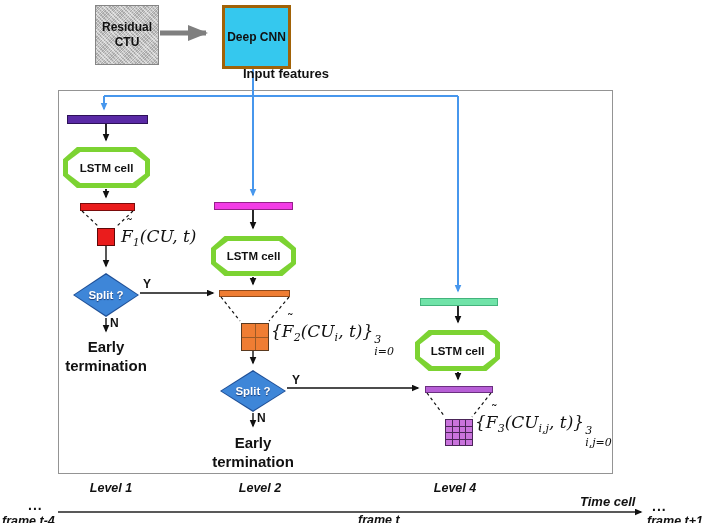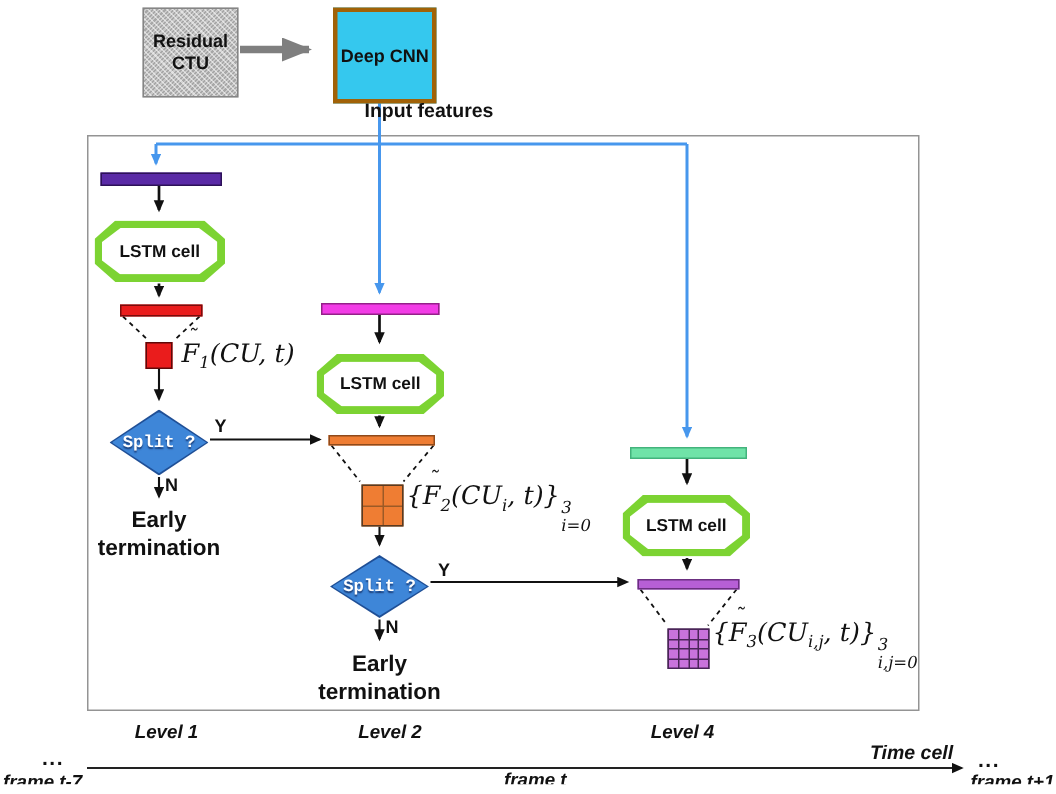--- a/index.html
+++ b/index.html
@@ -55,21 +55,21 @@
   .sq-red{left:97px;top:228px;width:16px;height:16px;background:#ea1c1c;border:1px solid #5f0808;}
   .grid{display:grid;border:1px solid #5a3a20;}
   .grid-orange{left:241px;top:323px;width:26px;height:26px;background:#9c5a26;
     grid-template-columns:1fr 1fr;grid-template-rows:1fr 1fr;gap:1px;}
   .grid-orange .cell{background:#ef7d33;}
   .grid-purple{left:445px;top:419px;width:26px;height:25px;background:#4a2558;border-color:#4a2558;
     grid-template-columns:repeat(4,1fr);grid-template-rows:repeat(4,1fr);gap:1px;}
   .grid-purple .cell{background:#c973dc;}
 
   
-  .diamond{position:absolute;z-index:2;font-family:Liberation Mono, monospace;}
+  .diamond{position:absolute;z-index:2;}
   .diamond .d-out{position:absolute;inset:0;background:#1f4f96;
     clip-path:polygon(50% 0,100% 50%,50% 100%,0 50%);}
   .diamond .d-in{position:absolute;inset:1.5px;background:#3e86d8;
     clip-path:polygon(50% 0,100% 50%,50% 100%,0 50%);}
   .diamond .txt{position:absolute;inset:0;display:flex;align-items:center;justify-content:center;
     color:#fff;font-weight:bold;font-size:11.5px;text-shadow:0 1px 1px rgba(10,30,80,.7);}
   .diamond1{left:73px;top:273px;width:66px;height:44px;}
   .diamond2{left:220px;top:370px;width:66px;height:42px;}
 
   .yn{font-weight:bold;font-size:12px;z-index:2;}
@@ -230,17 +230,17 @@
       </span>
   </div>
 
   <div class="abs node lvl" style="left:70px;top:481px;">Level 1</div>
   <div class="abs node lvl" style="left:219px;top:481px;">Level 2</div>
   <div class="abs node lvl" style="left:414px;top:481px;">Level 4</div>
 
   <div class="abs node timesteps" style="left:580px;top:494px;">Time cell</div>
   <div class="abs node dots" style="left:28px;top:497px;">...</div>
   <div class="abs node dots" style="left:652px;top:498px;">...</div>
-  <div class="abs node frame" style="left:2px;top:514px;">frame t-7</div>
-  <div class="abs node frame" style="left:336px;top:513px;">frame t</div>
+  <div class="abs node frame" style="left:2px;top:514px;">frame t-4</div>
+  <div class="abs node frame" style="left:358px;top:513px;">frame t</div>
   <div class="abs node frame" style="right:1px;top:514px;">frame t+1</div>
 
 </div>
 
 </body></html>

